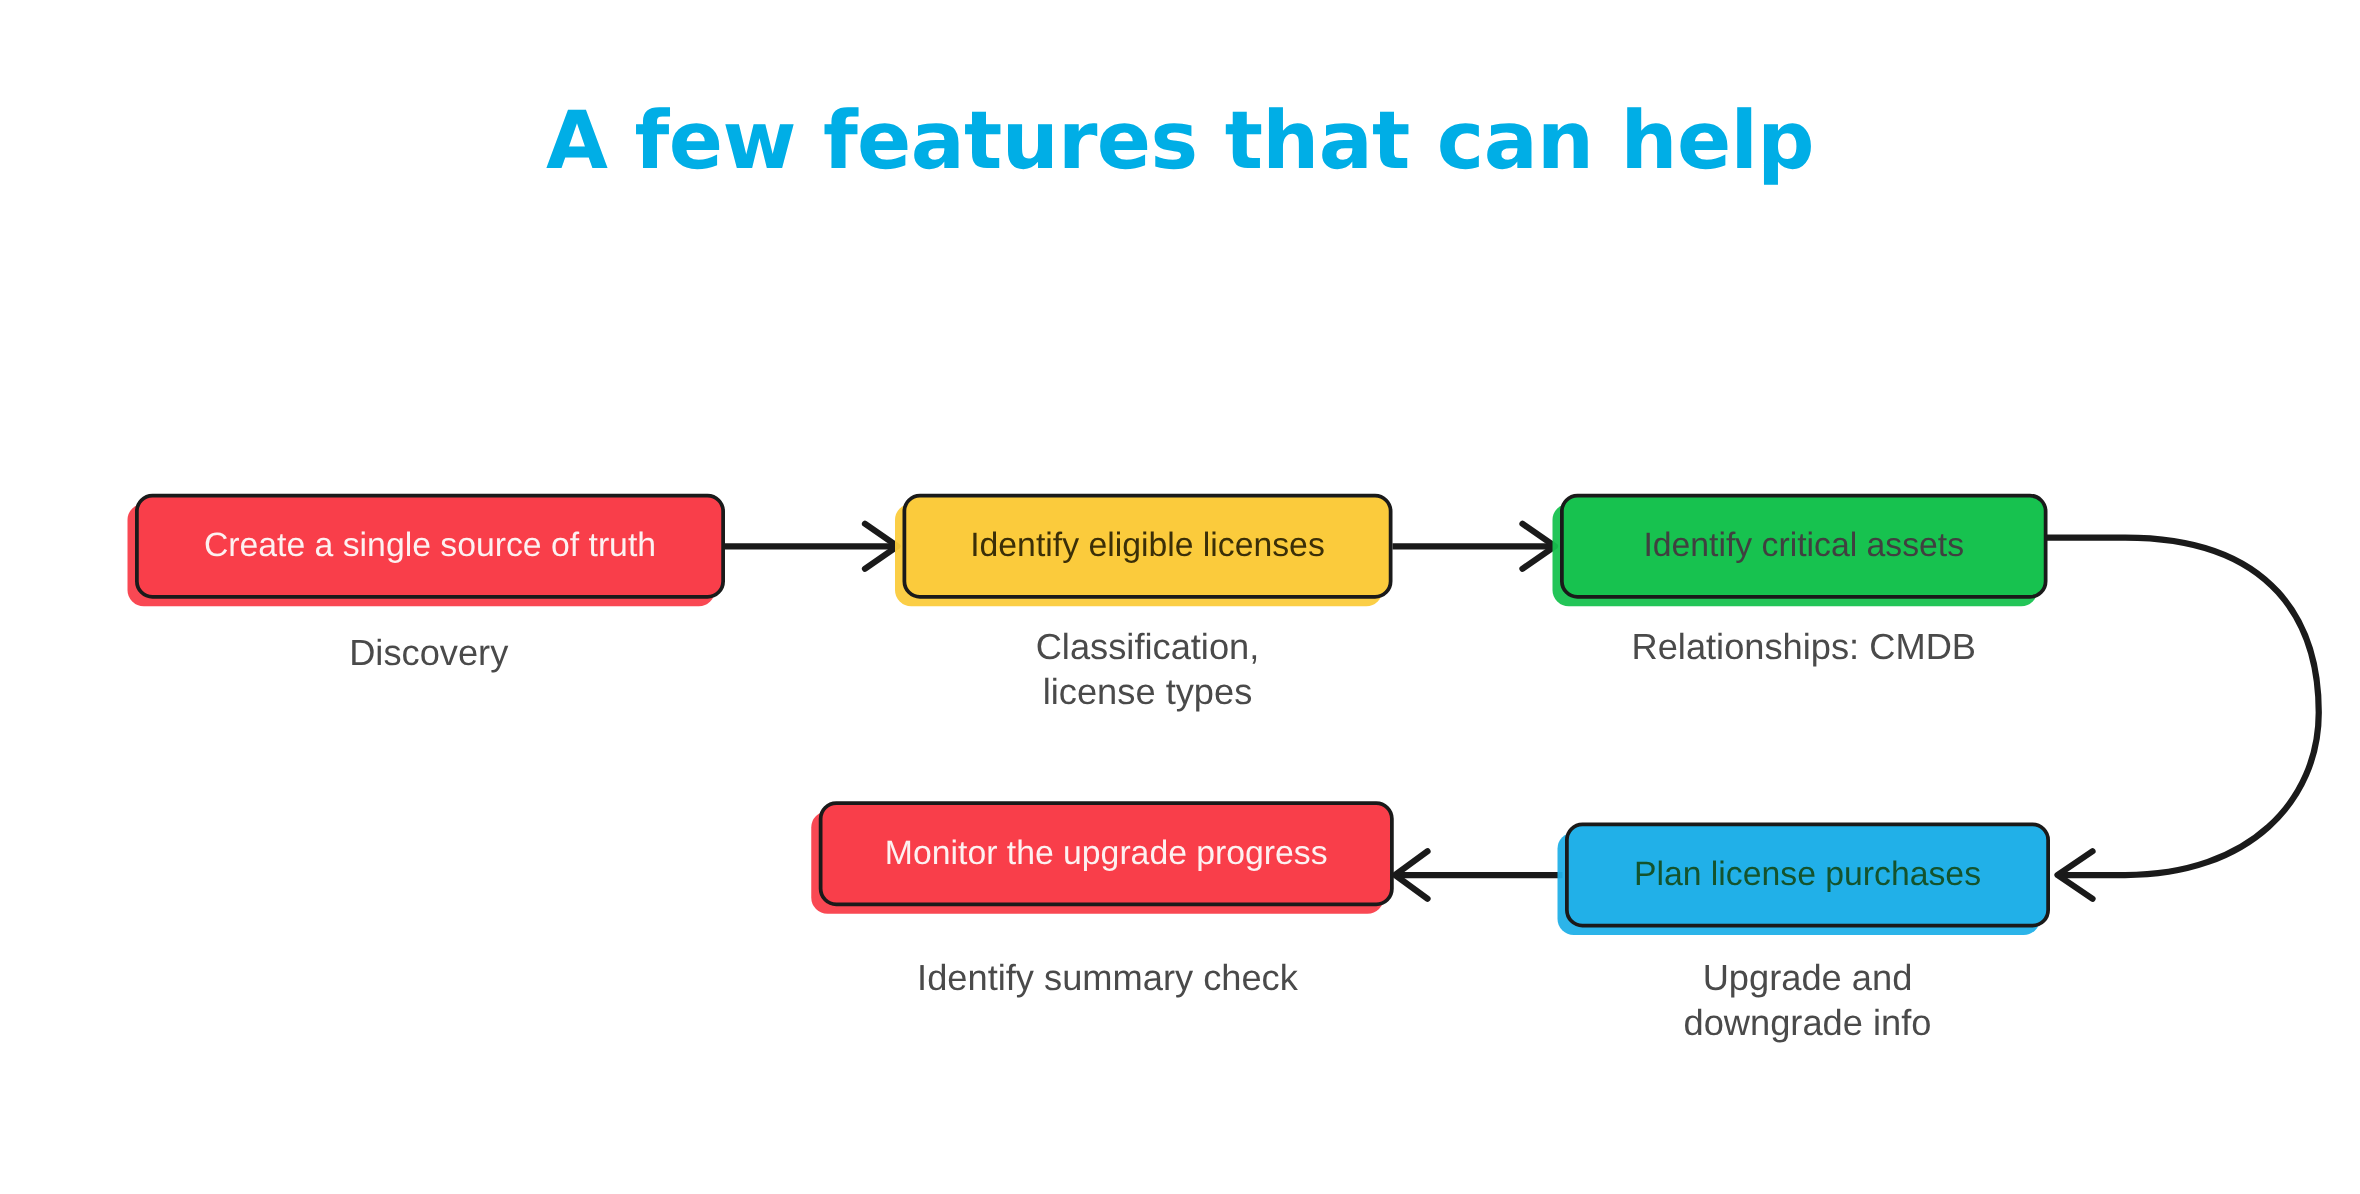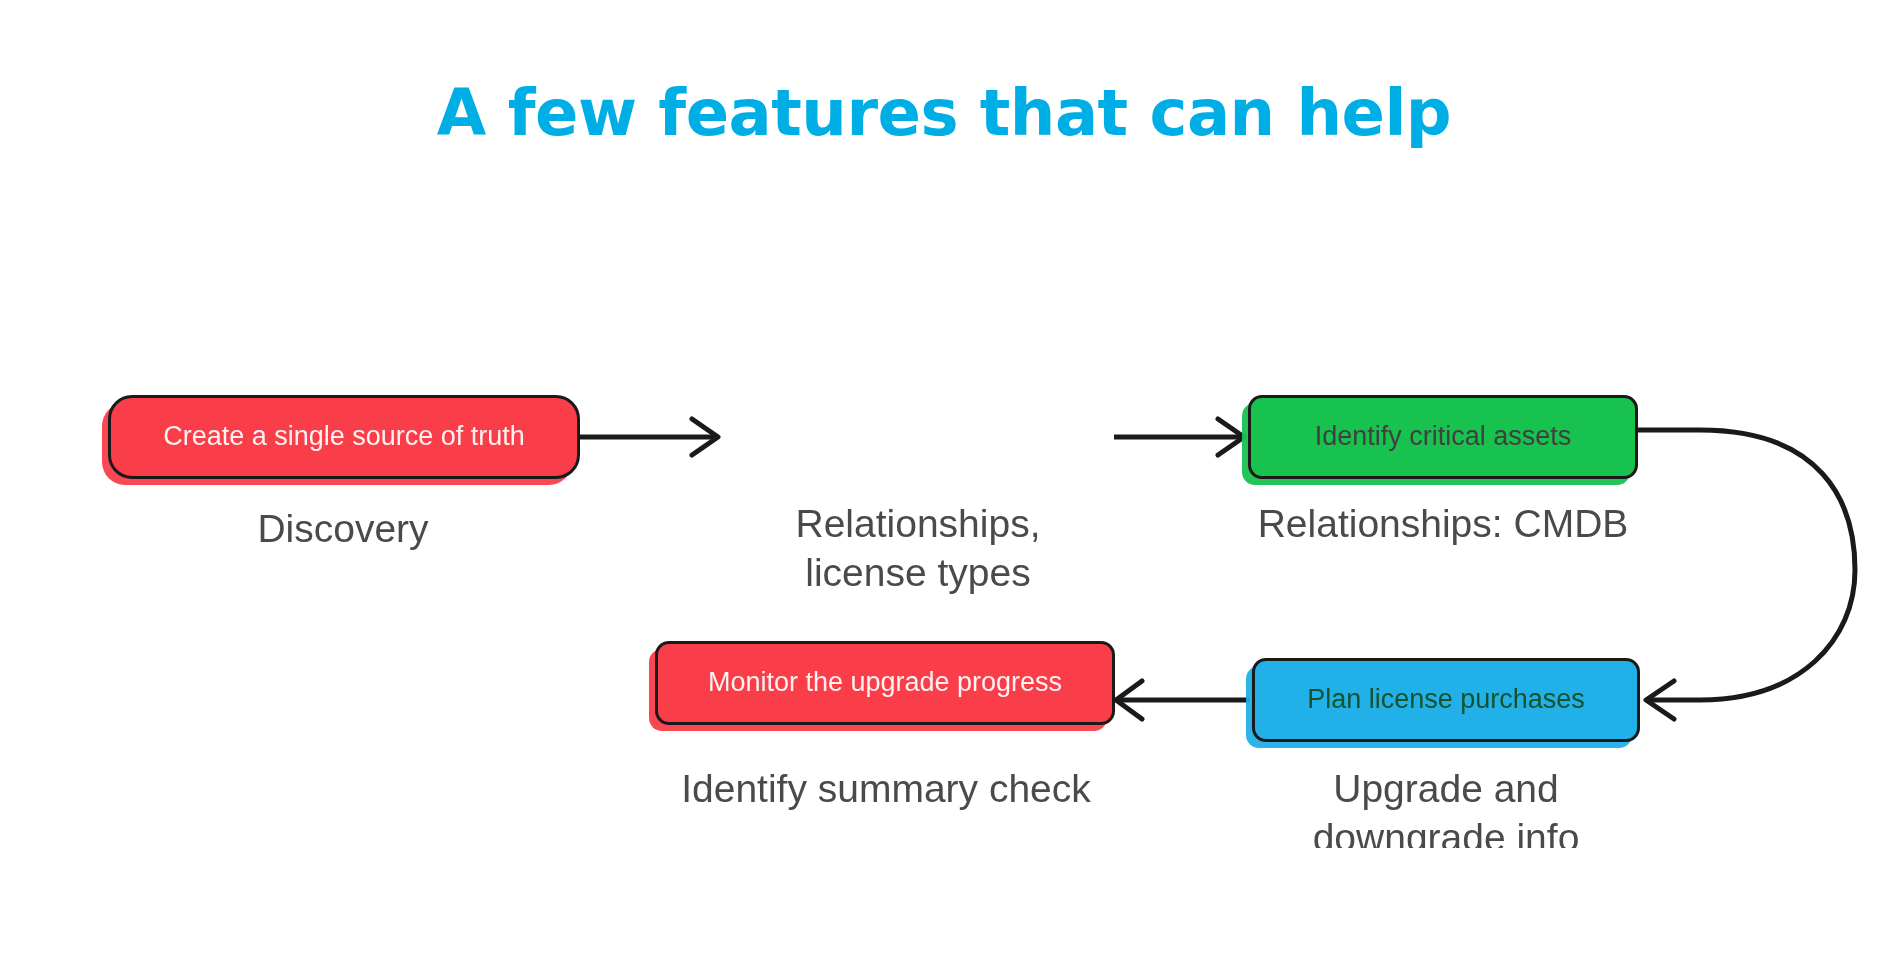--- a/index.html
+++ b/index.html
@@ -81,21 +81,21 @@
     background: #21B0E8;
     color: #14532d;
     box-shadow: -7px 7px 0 -1px rgba(33,176,232,0.95);
   }
 
   
   .caption {
     position: absolute;
     text-align: center;
     font-family: "Liberation Sans", sans-serif;
-    font-size: 39px;
+    font-size: 29px;
     line-height: 1.25;
     color: #4A4A4A;
     white-space: pre-line;
     z-index: 2;
   }
 </style>
 </head>
 <body>
 
 <div id="slide">
@@ -118,24 +118,25 @@
       <path d="M 1637 430 L 1700 430 C 1820 430 1855 500 1855 570 C 1855 640 1800 700 1700 700 L 1648 700" fill="none" stroke="#1A1A1A" stroke-width="5" stroke-linecap="round"></path>
       <polyline points="1674,681 1646,700 1674,719" fill="none" stroke="#1A1A1A" stroke-width="5" stroke-linecap="round" stroke-linejoin="round"></polyline>
     </g>
 
     <g>
       <line x1="1250" y1="700" x2="1118" y2="700" stroke="#1A1A1A" stroke-width="5"></line>
       <polyline points="1142,681 1116,700 1142,719" fill="none" stroke="#1A1A1A" stroke-width="5" stroke-linecap="round" stroke-linejoin="round"></polyline>
     </g>
   </svg>
 
-  <div class="node red" style="left:108px; top:395px; width:472px; height:84px;border-radius:24px;">Create a single source of truth</div>
+  <div class="node red" style="left:108px; top:395px; width:472px; height:84px;">Create a single source of truth</div>
   <div class="caption" style="left:78px; top:505px; width:530px;">Discovery</div>
 
-  <div class="caption" style="left:688px; top:500px; width:460px;">Relationships,
+  <div class="node yellow" style="left:722px; top:395px; width:392px; height:84px;">Identify eligible licenses</div>
+  <div class="caption" style="left:688px; top:500px; width:460px;">Classification,
 license types</div>
 
   <div class="node green" style="left:1248px; top:395px; width:390px; height:84px;">Identify critical assets</div>
   <div class="caption" style="left:1198px; top:500px; width:490px;">Relationships: CMDB</div>
 
   <div class="node red" style="left:655px; top:625px; width:460px; height:84px;margin-top:16px;">Monitor the upgrade progress</div>
   <div class="caption" style="left:622px; top:765px; width:528px;">Identify summary check</div>
 
   <div class="node blue" style="left:1252px; top:658px; width:388px; height:84px;">Plan license purchases</div>
   <div class="caption" style="left:1200px; top:765px; width:492px;">Upgrade and

